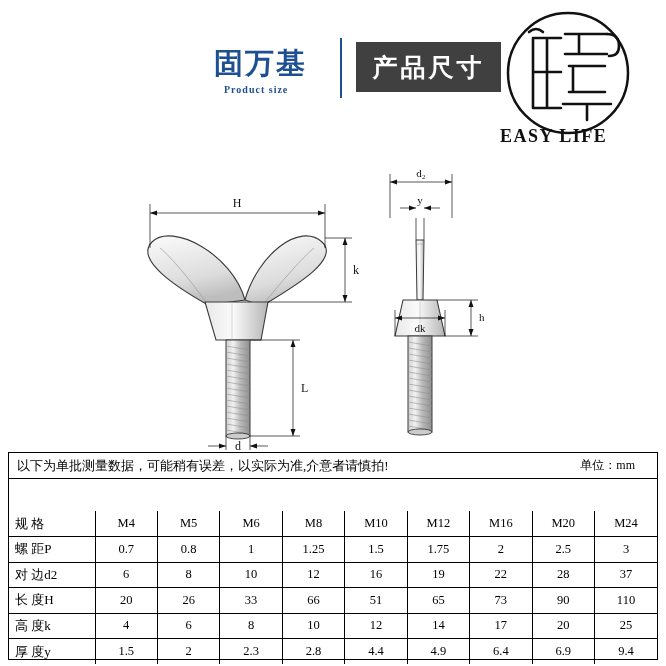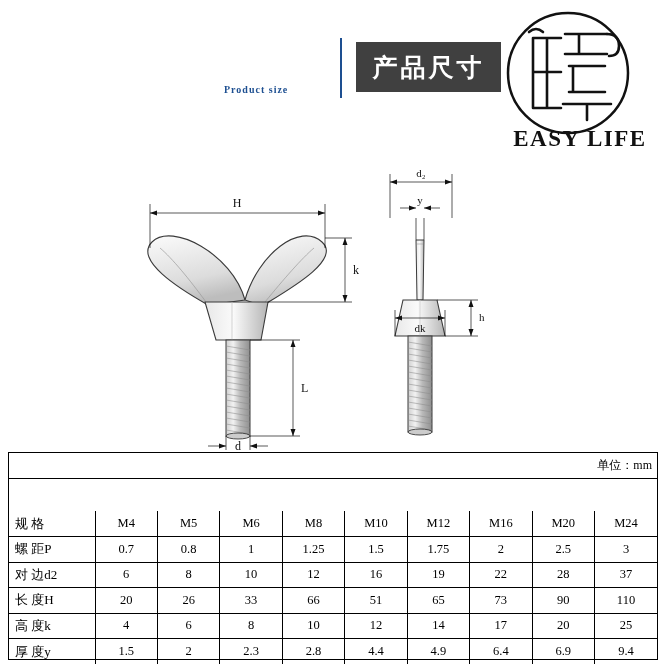--- a/index.html
+++ b/index.html
@@ -61,23 +61,23 @@
   }
   .logo-wrap {
     position: absolute;
     left: 503px; top: 8px;
     width: 130px; height: 130px;
   }
   .logo-en {
     position: absolute;
     left: 500px; top: 126px;
     width: 160px;
-    text-align: center;
-    font-family: "Liberation Serif", serif;
-    font-size: 23px;
+    text-align: left;
+    font-family: "Liberation Serif", serif;
+    font-size: 18px;
     font-weight: bold;
     color: #111111;
     letter-spacing: 1.5px;
   }
 
   
   .drawing {
     position: absolute;
     left: 0; top: 160px;
     width: 666px; height: 290px;
@@ -99,21 +99,21 @@
   }
   .note-text {
     padding-left: 8px;
     font-family: "Liberation Serif", serif;
     font-size: 13px;
     color: #000;
     white-space: nowrap;
   }
   .unit-text {
     position: absolute;
-    right: 5px;
+    right: 22px;
     font-family: "Liberation Serif", serif;
     font-size: 12px;
     color: #000;
   }
   table.spec {
     width: 100%;
     border-collapse: collapse;
     table-layout: fixed;
     margin-top: 32px;
   }
@@ -136,20 +136,21 @@
     font-size: 13px;
     white-space: nowrap;
   }
   .col-label { width: 86px; }
 </style>
 </head>
 <body>
 
 <div class="header">
 
+  <div class="brand-cn">固万基</div>
   <div class="brand-en">Product size</div>
   <div class="brand-divider"></div>
 
   <div class="title-box">
     <span>产品尺寸</span>
   </div>
 
   <div class="logo-wrap">
     <svg width="130" height="130" viewBox="0 0 130 130">
       <circle cx="65" cy="65" r="60" fill="none" stroke="#111" stroke-width="2.5"></circle>
@@ -304,20 +305,21 @@
       <polygon points="395,158 402,155.5 402,160.5" fill="#111"></polygon>
       <polygon points="445,158 438,155.5 438,160.5" fill="#111"></polygon>
       <text x="420" y="172" text-anchor="middle" font-family="Liberation Serif, serif" font-size="11" fill="#111">dk</text>
     </g>
   </svg>
 </div>
 
 <div class="table-area">
 
   <div class="note-row">
+    <span class="note-text">以下为单批测量数据，可能稍有误差，以实际为准,介意者请慎拍!</span>
     <span class="unit-text">单位：mm</span>
   </div>
 
   <table class="spec">
     <tbody>
         <tr>
       <td class="rowhead col-label">规 格</td>
       <td>M4</td>
       <td>M5</td>
       <td>M6</td>

